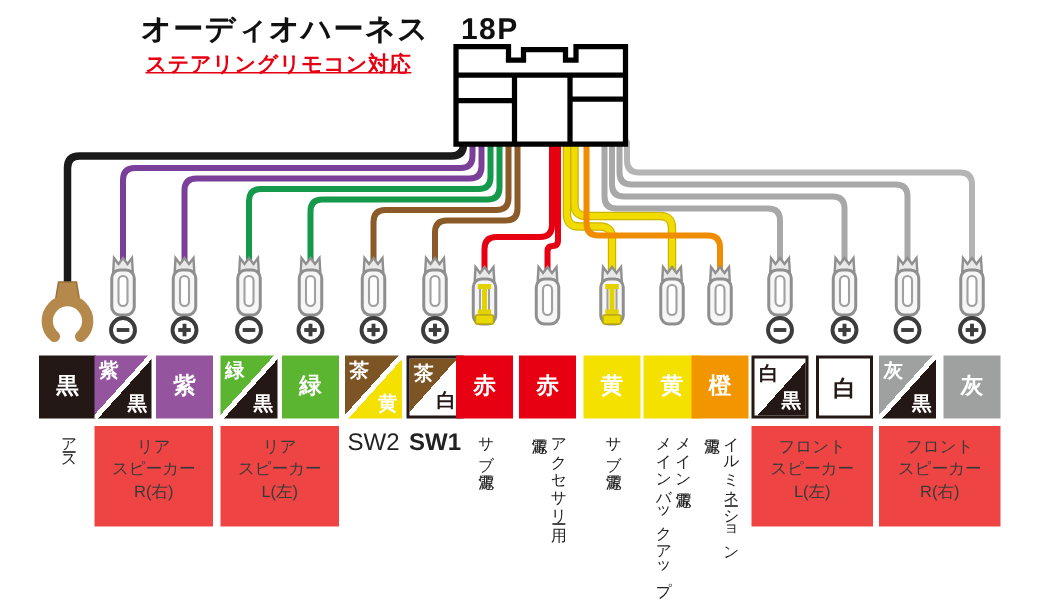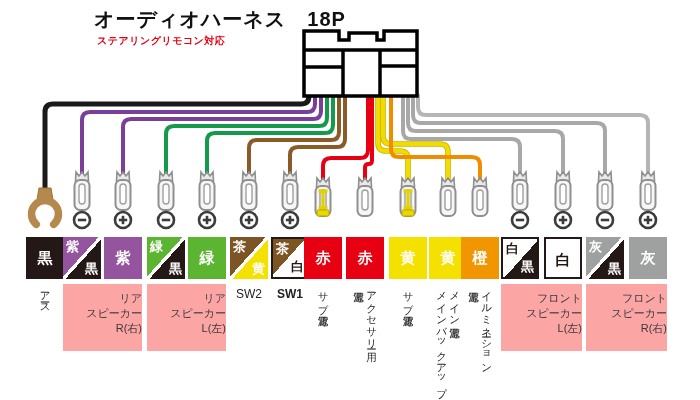--- a/index.html
+++ b/index.html
@@ -1,33 +1,33 @@
 <!DOCTYPE html>
 <html><head>
 <meta charset="utf-8">
 <style>
   html,body{margin:0;padding:0;background:#fff;}
   .canvas{position:relative;width:700px;height:400px;background:#fff;overflow:hidden;
           font-family:"Liberation Sans",sans-serif;}
   .title{position:absolute;left:94px;top:6px;font-size:20px;font-weight:bold;color:#111;
          letter-spacing:1px;white-space:nowrap;}
-  .subtitle{position:absolute;left:97px;top:34px;font-size:10px;font-weight:bold;color:#e60012;
-            letter-spacing:.5px;white-space:nowrap;}
+  .subtitle{position:absolute;left:97px;top:34px;font-size:14px;font-weight:bold;color:#e60012;
+            letter-spacing:.5px;white-space:nowrap;text-decoration:underline;}
   svg.diagram{position:absolute;left:0;top:0;}
   .wlabel{position:absolute;top:237px;height:42px;box-sizing:border-box;}
   .wlabel .solo{display:block;width:100%;height:100%;text-align:center;line-height:42px;
                 font-size:15px;font-weight:bold;}
   .wlabel .t1{position:absolute;left:3px;top:1px;font-size:13px;font-weight:bold;}
   .wlabel .t2{position:absolute;right:3px;bottom:1px;font-size:13px;font-weight:bold;}
   .vcap{position:absolute;top:284px;writing-mode:vertical-rl;text-orientation:mixed;
         font-size:10.5px;color:#222;line-height:13px;}
   .vcap div{height:auto;}
-  .hcap{position:absolute;top:287px;width:44px;text-align:center;font-size:12px;color:#222;}
-  .group-box{position:absolute;top:284px;height:67px;background:#fca5a5;box-sizing:border-box;
-             padding-top:7px;text-align:right;font-size:11px;line-height:15px;color:#3a3a3a;}
+  .hcap{position:absolute;top:287px;width:44px;text-align:center;font-size:16px;color:#222;}
+  .group-box{position:absolute;top:284px;height:67px;background:#ef4444;box-sizing:border-box;
+             padding-top:7px;text-align:center;font-size:11px;line-height:15px;color:#3a3a3a;}
 </style>
 </head>
 <body>
 
 <div class="canvas">
   <div class="title">オーディオハーネス　18P</div>
   <div class="subtitle">ステアリングリモコン対応</div>
   <svg class="diagram" id="wire-svg" width="700" height="400" viewBox="0 0 700 400">
       <path d="M309 95 L309 96 Q309 104 301 104 L53 104 Q45 104 45 112 L45 190" fill="none" stroke="#1a1a1a" stroke-width="5" stroke-linecap="round"></path>
       <path d="M315 95 L315 104 Q315 112 307 112 L90 112 Q82 112 82 120 L82 174" fill="none" stroke="#7a3f98" stroke-width="4" stroke-linecap="round"></path>

